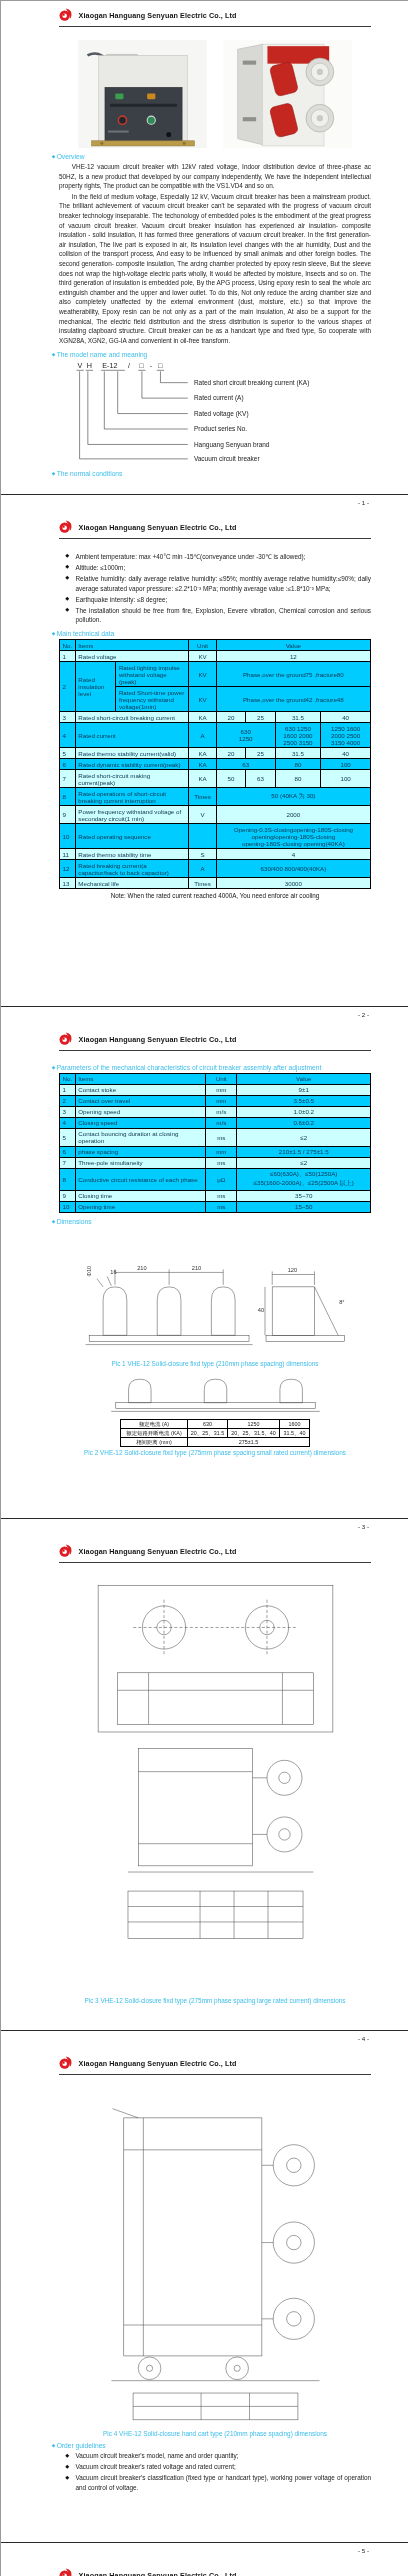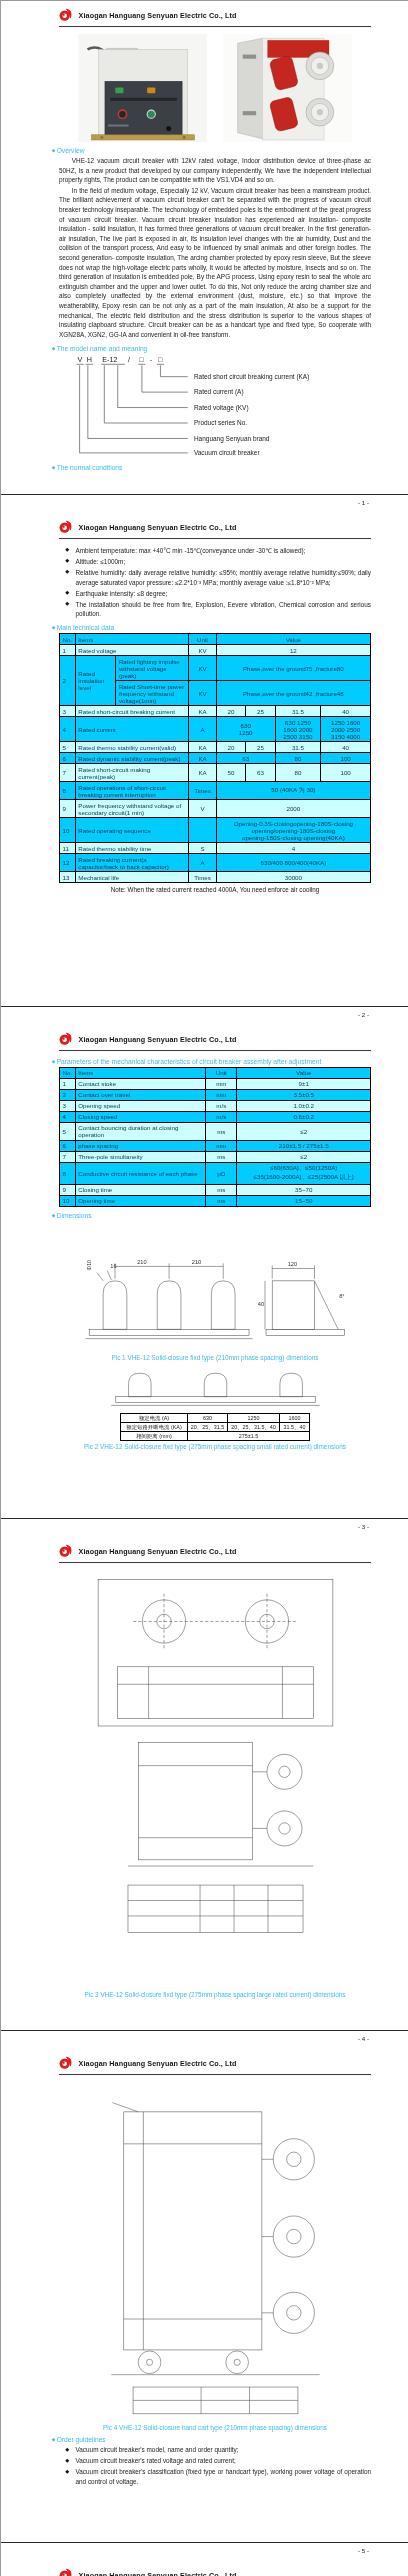--- a/index.html
+++ b/index.html
@@ -2,21 +2,21 @@
 <html style="font-size:8.2px"><head>
 <meta charset="utf-8">
 <style>
   html,body { margin:0; padding:0; background:#fff; }
   body { width:409px; font-family:"Liberation Sans", sans-serif; color:#1b1b1b; }
   .doc { width:408px; border:0.5px solid #9a9a9a; background:#fff; }
   .page { position:relative; width:408px; height:512px; box-sizing:border-box;
           padding:7.2px 38px 0 58px; overflow:hidden; background:#fff; }
   
   .hdr { display:flex; align-items:center; gap:5.2px; border-bottom:1px solid #3a3a3a;
-         padding-bottom:2.1px; margin-bottom:7px; }
+         padding-bottom:2.1px; margin-bottom:13px; }
   .cname { font-size:7.2px; font-weight:bold; color:#141414; letter-spacing:0.1px; }
   
   .footer-rule { position:absolute; left:0; right:0; bottom:18.5px; border-top:0.5px solid #2a2a2a; }
   .pagenum { position:absolute; right:40px; bottom:7.2px; font-size:6.2px; color:#222; }
   
   .sec { color:#3bbde9; font-size:6.7px; font-weight:normal; margin:5.2px 0 2.1px -7.2px; }
   .sec::before { content:"◆ "; font-size:4.6px; vertical-align:1px; }
   .body-p { font-size:6.4px; line-height:1.5; text-align:justify; margin:0 0 1px; text-indent:2em; color:#1b1b1b; }
   ul.diamond { list-style:none; margin:2.1px 0 3.1px; padding:0 0 0 5.2px; }
   ul.diamond li { position:relative; padding-left:11.3px; font-size:6.4px; line-height:1.5;

